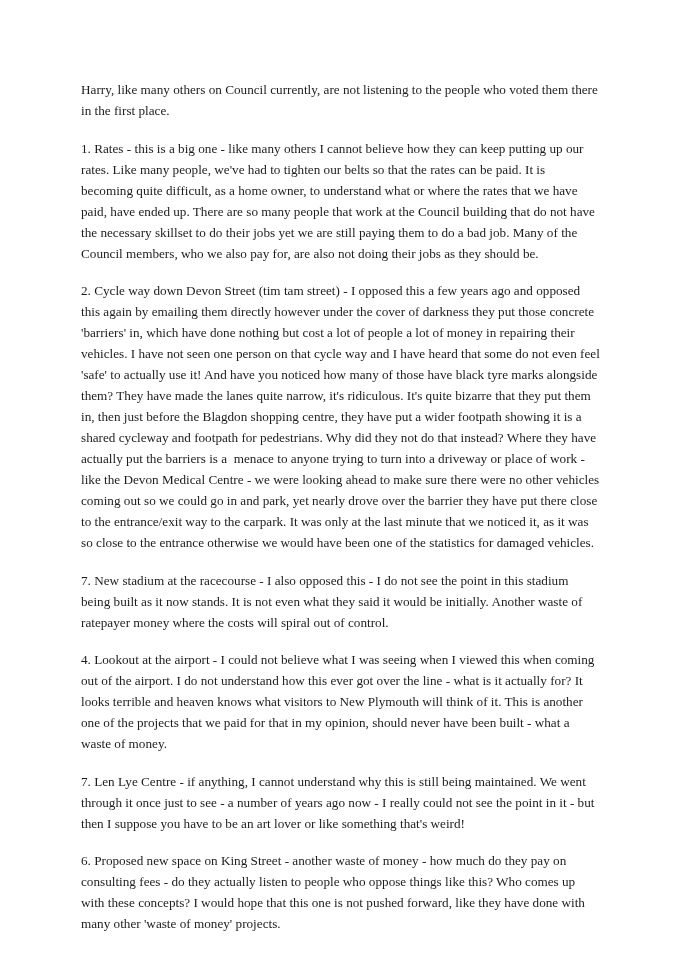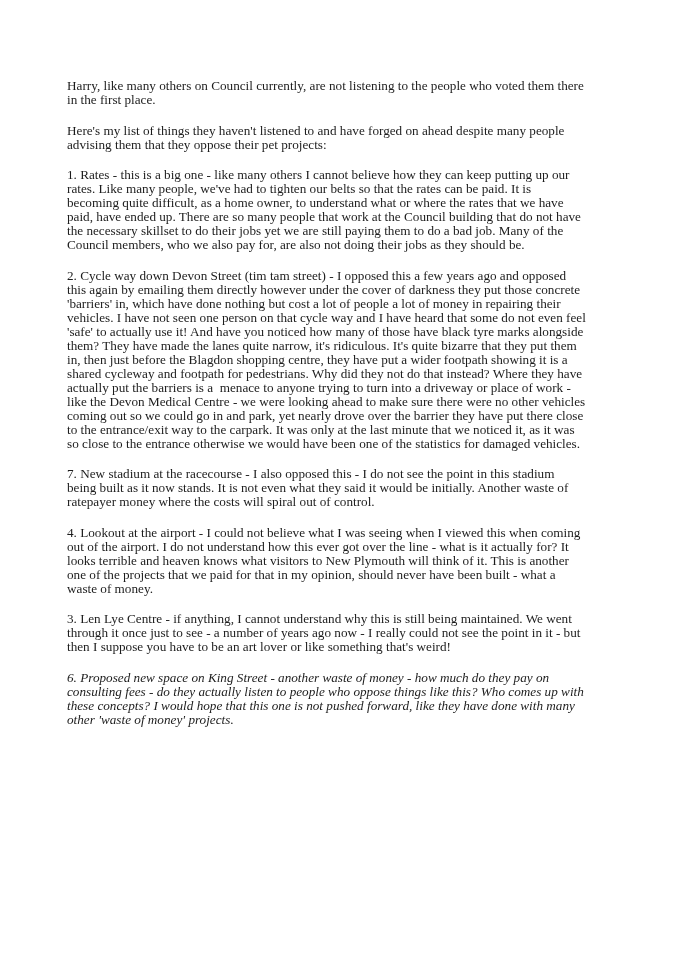--- a/index.html
+++ b/index.html
@@ -9,45 +9,43 @@
   }
   .page {
     position: relative;
     width: 679px;
     height: 960px;
     background: #ffffff;
     overflow: hidden;
   }
   .doc-body {
     position: absolute;
-    left: 67px;
+    left: 81px;
     top: 79px;
     width: 519px;
     color: #1c1c1c;
     font-family: "Liberation Serif", "DejaVu Serif", serif;
     font-size: 13.2px;
-    line-height: 14px;
+    line-height: 21px;
     text-align: left;
   }
   .doc-body p {
     margin: 0 0 16.5px 0;
     white-space: pre-wrap;
   }
   .doc-body p:last-child {
     margin-bottom: 0;
-    font-style: italic;
   }
 </style>
 </head>
 <body>
 
 <div class="page">
   <div class="doc-body">
     <p>Harry, like many others on Council currently, are not listening to the people who voted them there in the first place.</p>
-    <p>Here's my list of things they haven't listened to and have forged on ahead despite many people advising them that they oppose their pet projects:</p>
     <p>1. Rates - this is a big one - like many others I cannot believe how they can keep putting up our rates. Like many people, we've had to tighten our belts so that the rates can be paid. It is becoming quite difficult, as a home owner, to understand what or where the rates that we have paid, have ended up. There are so many people that work at the Council building that do not have the necessary skillset to do their jobs yet we are still paying them to do a bad job. Many of the Council members, who we also pay for, are also not doing their jobs as they should be.</p>
     <p>2. Cycle way down Devon Street (tim tam street) - I opposed this a few years ago and opposed this again by emailing them directly however under the cover of darkness they put those concrete 'barriers' in, which have done nothing but cost a lot of people a lot of money in repairing their vehicles. I have not seen one person on that cycle way and I have heard that some do not even feel 'safe' to actually use it! And have you noticed how many of those have black tyre marks alongside them? They have made the lanes quite narrow, it's ridiculous. It's quite bizarre that they put them in, then just before the Blagdon shopping centre, they have put a wider footpath showing it is a shared cycleway and footpath for pedestrians. Why did they not do that instead? Where they have actually put the barriers is a  menace to anyone trying to turn into a driveway or place of work - like the Devon Medical Centre - we were looking ahead to make sure there were no other vehicles coming out so we could go in and park, yet nearly drove over the barrier they have put there close to the entrance/exit way to the carpark. It was only at the last minute that we noticed it, as it was so close to the entrance otherwise we would have been one of the statistics for damaged vehicles.</p>
     <p>7. New stadium at the racecourse - I also opposed this - I do not see the point in this stadium being built as it now stands. It is not even what they said it would be initially. Another waste of ratepayer money where the costs will spiral out of control.</p>
     <p>4. Lookout at the airport - I could not believe what I was seeing when I viewed this when coming out of the airport. I do not understand how this ever got over the line - what is it actually for? It looks terrible and heaven knows what visitors to New Plymouth will think of it. This is another one of the projects that we paid for that in my opinion, should never have been built - what a waste of money.</p>
-    <p>3. Len Lye Centre - if anything, I cannot understand why this is still being maintained. We went through it once just to see - a number of years ago now - I really could not see the point in it - but then I suppose you have to be an art lover or like something that's weird!</p>
+    <p>7. Len Lye Centre - if anything, I cannot understand why this is still being maintained. We went through it once just to see - a number of years ago now - I really could not see the point in it - but then I suppose you have to be an art lover or like something that's weird!</p>
     <p>6. Proposed new space on King Street - another waste of money - how much do they pay on consulting fees - do they actually listen to people who oppose things like this? Who comes up with these concepts? I would hope that this one is not pushed forward, like they have done with many other 'waste of money' projects.</p>
   </div>
 </div>
 
 </body></html>

